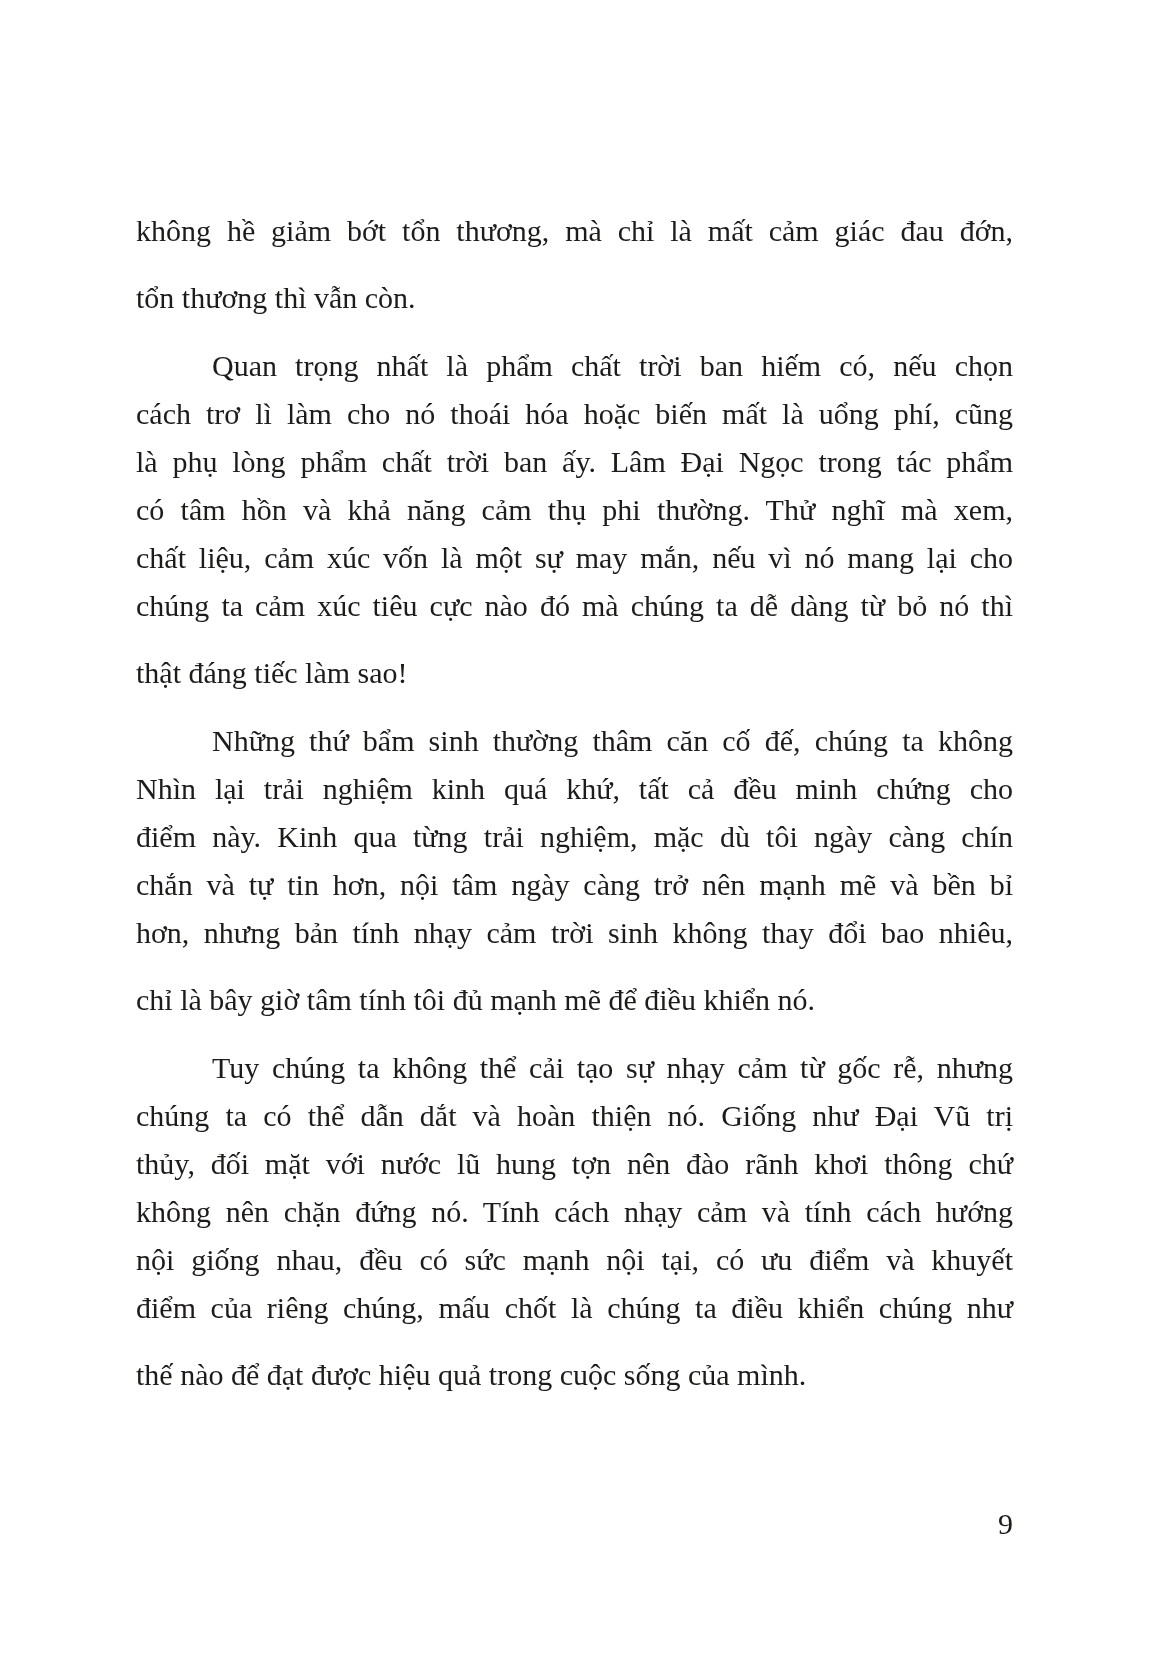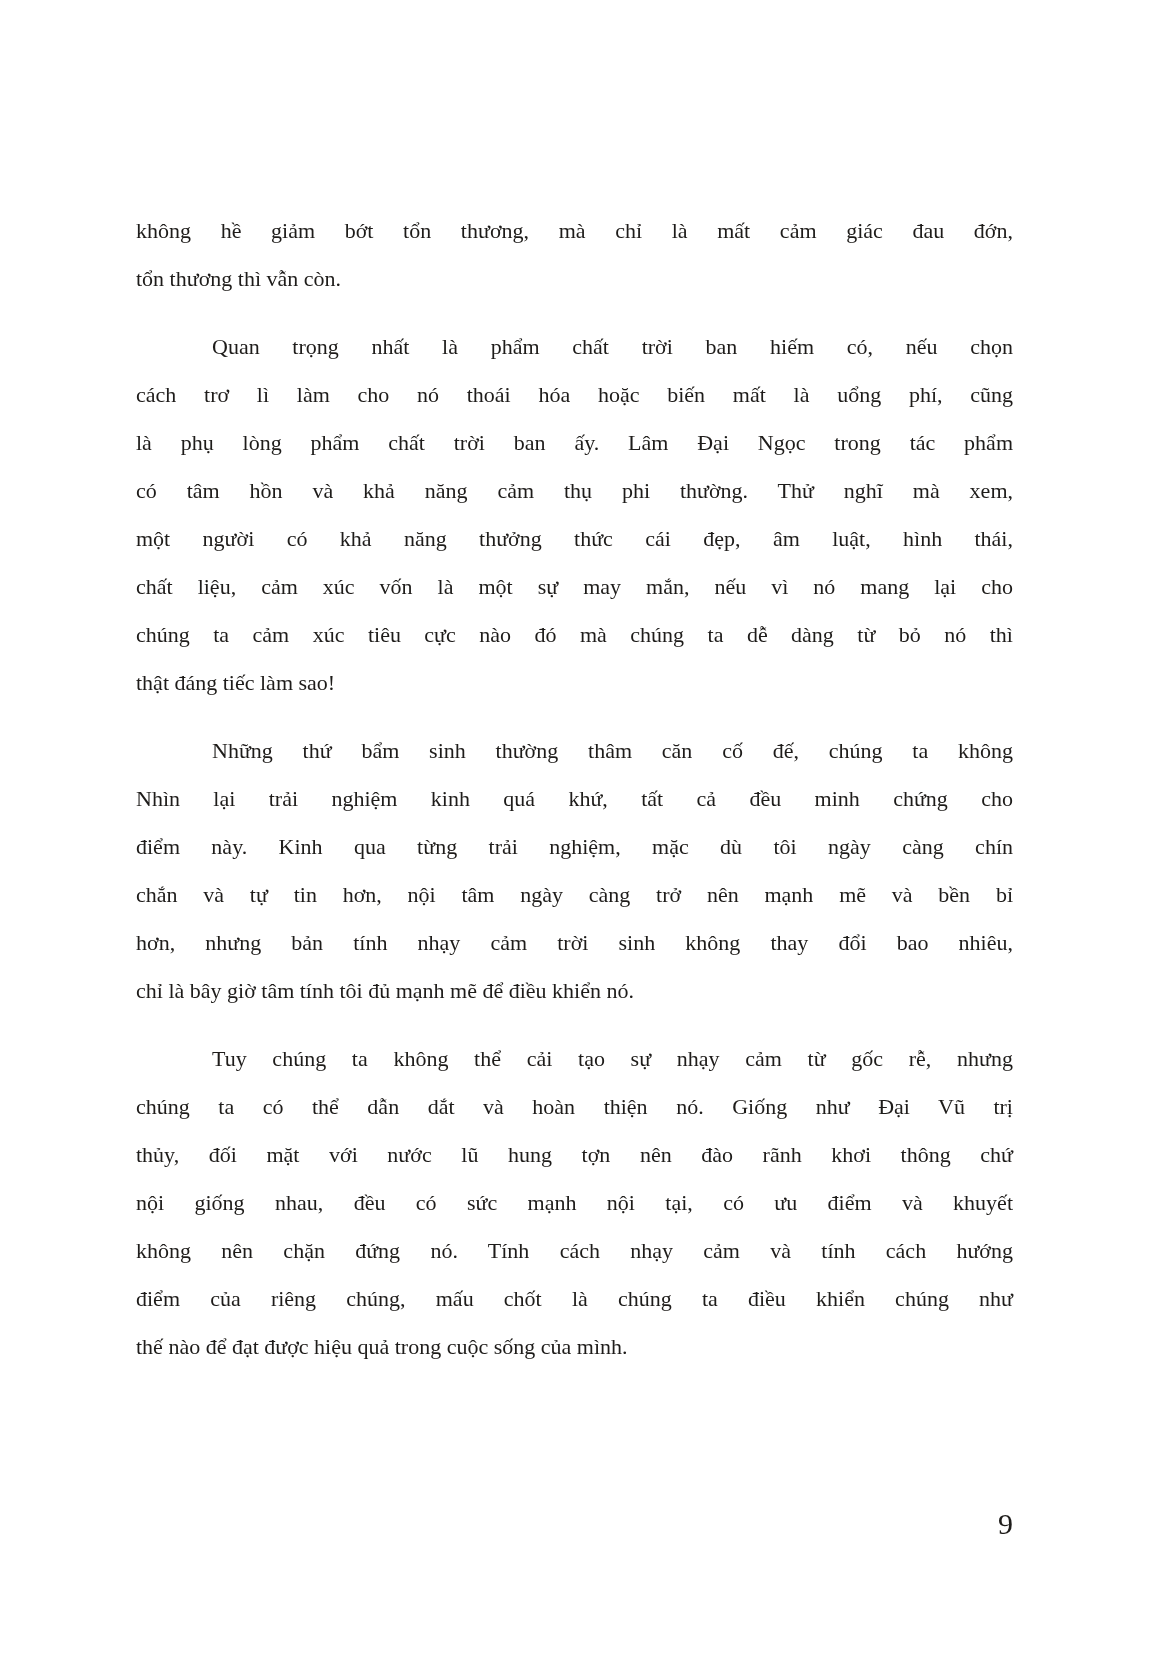--- a/index.html
+++ b/index.html
@@ -18,29 +18,30 @@
   }
   .text-block {
     position: absolute;
     left: 136px;
     top: 207px;
     width: 877px;
   }
   .paragraph { margin: 0; }
   .paragraph + .paragraph { margin-top: 20px; }
   .line {
-    font-size: 22px;
+    font-size: 30px;
     line-height: 48px;
     text-align: justify;
     text-align-last: justify;
     white-space: normal;
   }
   .line.last {
     text-align: left;
     text-align-last: left;
+    margin-top: 19px;
   }
   .line.indent {
     text-indent: 76px;
   }
   .page-number {
     position: absolute;
     left: 136px;
     top: 1500px;
     width: 877px;
     text-align: right;
@@ -55,37 +56,36 @@
   <main class="text-block" id="paragraphs">
       <div class="paragraph">
         <div class="line">không hề giảm bớt tổn thương, mà chỉ là mất cảm giác đau đớn,</div>
         <div class="line last">tổn thương thì vẫn còn.</div>
       </div>
       <div class="paragraph">
         <div class="line indent">Quan trọng nhất là phẩm chất trời ban hiếm có, nếu chọn</div>
         <div class="line">cách trơ lì làm cho nó thoái hóa hoặc biến mất là uổng phí, cũng</div>
         <div class="line">là phụ lòng phẩm chất trời ban ấy. Lâm Đại Ngọc trong tác phẩm</div>
         <div class="line">có tâm hồn và khả năng cảm thụ phi thường. Thử nghĩ mà xem,</div>
-        <div class="line">một người có khả năng thưởng thức cái đẹp, âm luật, hình thái,</div>
         <div class="line">chất liệu, cảm xúc vốn là một sự may mắn, nếu vì nó mang lại cho</div>
         <div class="line">chúng ta cảm xúc tiêu cực nào đó mà chúng ta dễ dàng từ bỏ nó thì</div>
         <div class="line last">thật đáng tiếc làm sao!</div>
       </div>
       <div class="paragraph">
         <div class="line indent">Những thứ bẩm sinh thường thâm căn cố đế, chúng ta không</div>
         <div class="line">Nhìn lại trải nghiệm kinh quá khứ, tất cả đều minh chứng cho</div>
         <div class="line">điểm này. Kinh qua từng trải nghiệm, mặc dù tôi ngày càng chín</div>
         <div class="line">chắn và tự tin hơn, nội tâm ngày càng trở nên mạnh mẽ và bền bỉ</div>
         <div class="line">hơn, nhưng bản tính nhạy cảm trời sinh không thay đổi bao nhiêu,</div>
         <div class="line last">chỉ là bây giờ tâm tính tôi đủ mạnh mẽ để điều khiển nó.</div>
       </div>
       <div class="paragraph">
         <div class="line indent">Tuy chúng ta không thể cải tạo sự nhạy cảm từ gốc rễ, nhưng</div>
         <div class="line">chúng ta có thể dẫn dắt và hoàn thiện nó. Giống như Đại Vũ trị</div>
         <div class="line">thủy, đối mặt với nước lũ hung tợn nên đào rãnh khơi thông chứ</div>
+        <div class="line">không nên chặn đứng nó. Tính cách nhạy cảm và tính cách hướng</div>
         <div class="line">nội giống nhau, đều có sức mạnh nội tại, có ưu điểm và khuyết</div>
-        <div class="line">không nên chặn đứng nó. Tính cách nhạy cảm và tính cách hướng</div>
         <div class="line">điểm của riêng chúng, mấu chốt là chúng ta điều khiển chúng như</div>
         <div class="line last">thế nào để đạt được hiệu quả trong cuộc sống của mình.</div>
       </div>
     </main>
   <div class="page-number">9</div>
 </div>
 
 </body></html>

